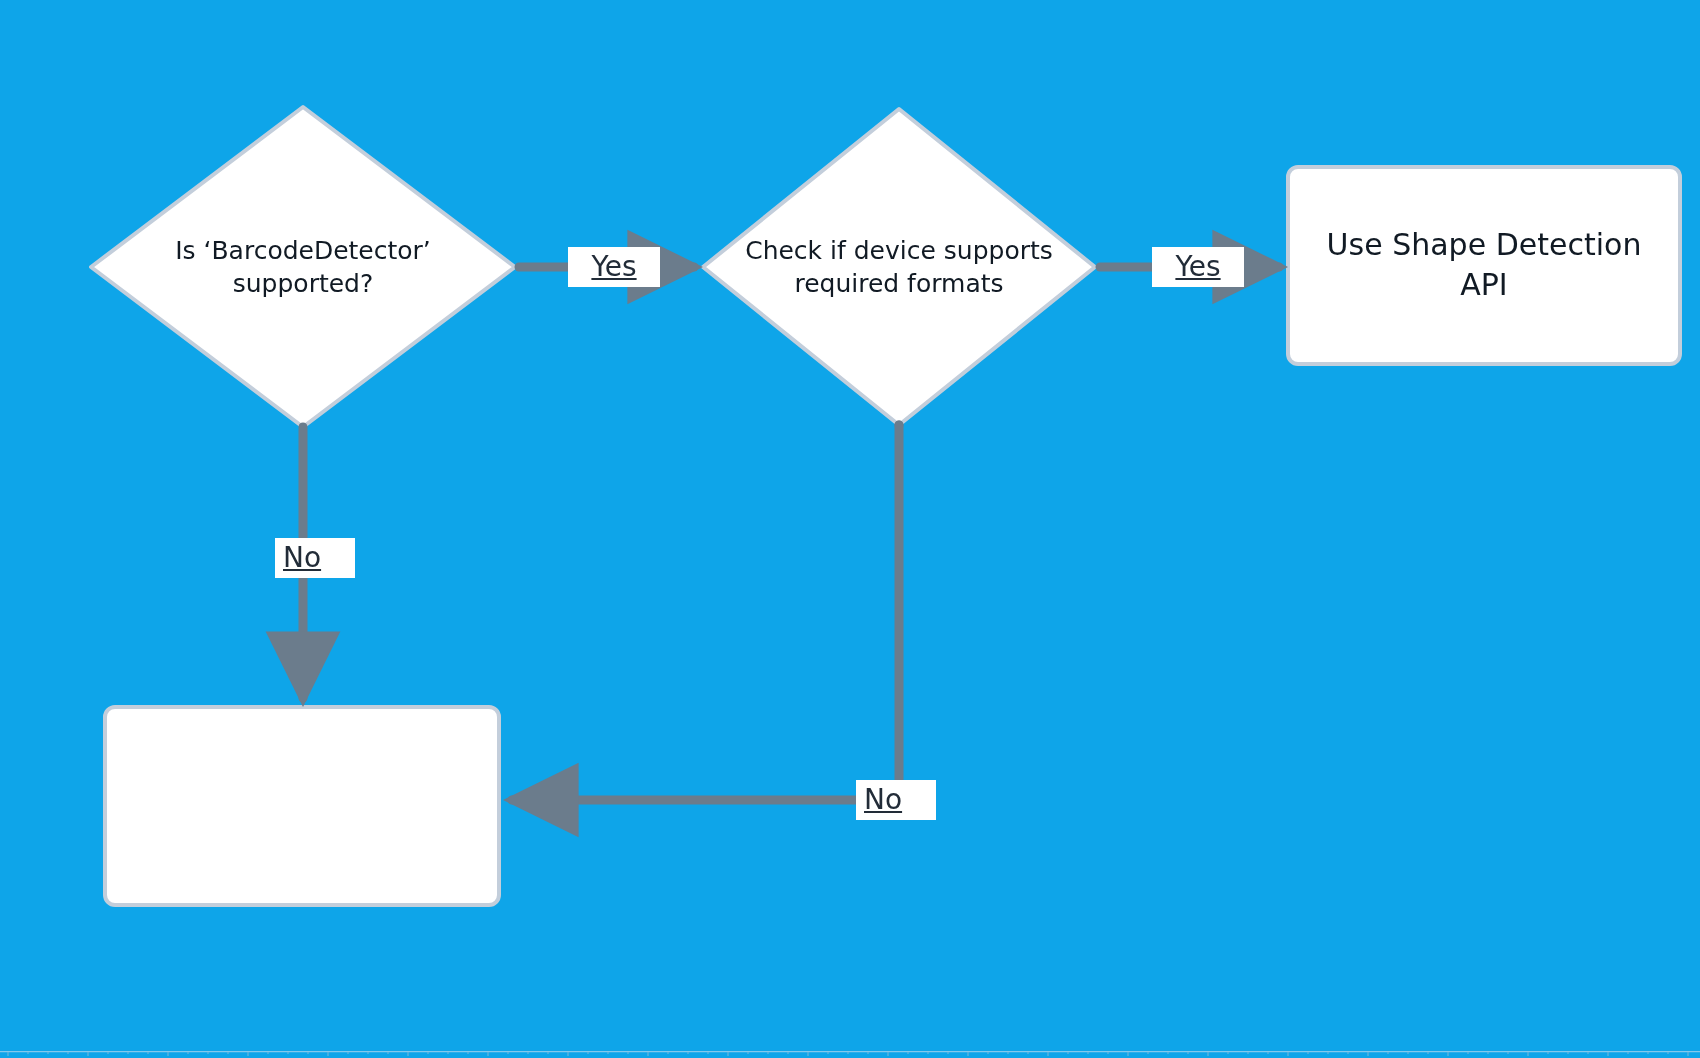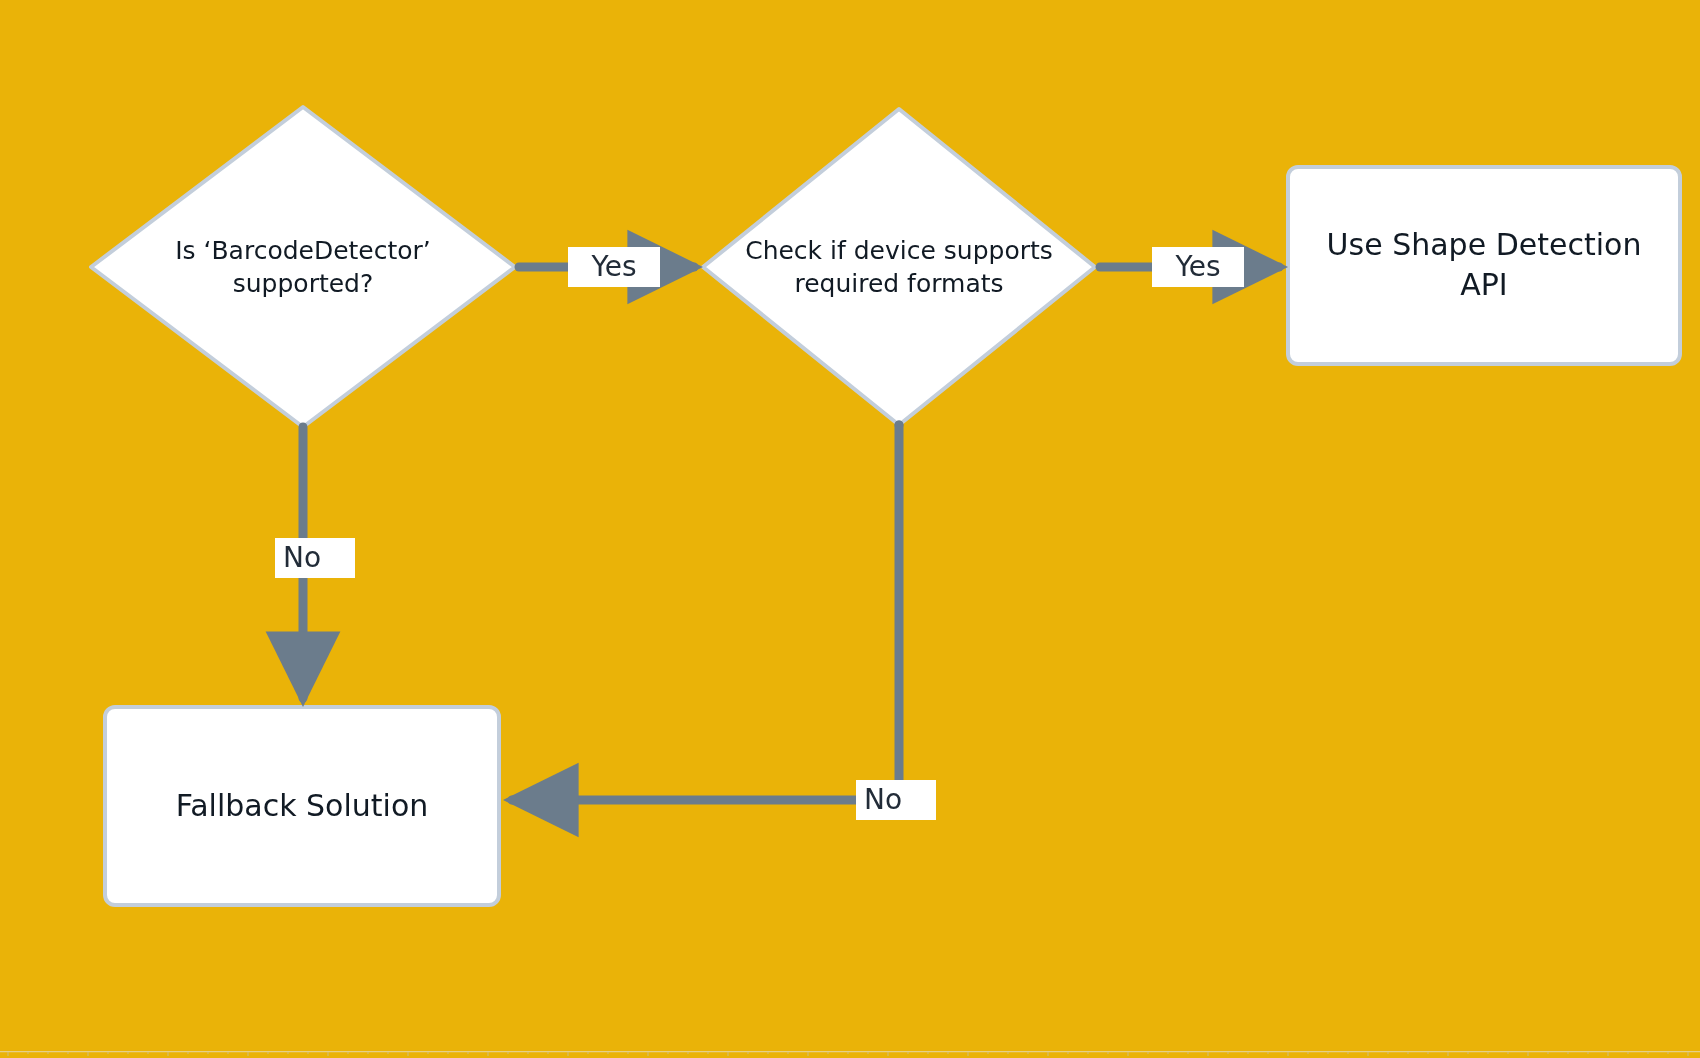--- a/index.html
+++ b/index.html
@@ -7,21 +7,21 @@
     padding: 0;
     background: #ffffff;
   }
   body {
     font-family: "DejaVu Sans", sans-serif;
   }
   #canvas {
     position: relative;
     width: 1700px;
     height: 1058px;
-    background: #eab308;
+    background: #0ea5e9;
     overflow: hidden;
   }
   #flow-svg {
     position: absolute;
     left: 0;
     top: 0;
     width: 1700px;
     height: 1058px;
   }
   .node-label {
@@ -38,20 +38,21 @@
   .edge-label {
     position: absolute;
     display: flex;
     align-items: center;
     justify-content: center;
     color: #222c38;
     background: #ffffff;
     padding: 0 6px;
     line-height: 1;
     white-space: nowrap;
+    text-decoration: underline;
   }
   .bottom-ruler {
     position: absolute;
     left: 0;
     bottom: 0;
     width: 1700px;
     height: 7px;
     opacity: 0.55;
   }
 </style>
@@ -104,21 +105,20 @@
 
   <div class="node-label" style="left:123px; top:207px; width:360px; height:120px; font-size:25px;">Is ‘BarcodeDetector’
 supported?</div>
 
   <div class="node-label" style="left:729px; top:207px; width:340px; height:120px; font-size:25px;text-align:center;">Check if device supports
 required formats</div>
 
   <div class="node-label" style="left:1298px; top:215px; width:372px; height:100px; font-size:30px;">Use Shape Detection
 API</div>
 
-  <div class="node-label" style="left:115px; top:756px; width:374px; height:100px; font-size:30px;">Fallback Solution</div>
 
   <div class="edge-label" style="left:568px; top:247px; width:80px; height:40px; font-size:28px;">Yes</div>
 
   <div class="edge-label" style="left:275px; top:538px; width:66px; height:40px; font-size:28px; justify-content:flex-start; padding-left:8px;">No</div>
 
   <div class="edge-label" style="left:1152px; top:247px; width:80px; height:40px; font-size:28px;">Yes</div>
 
   <div class="edge-label" style="left:856px; top:780px; width:66px; height:40px; font-size:28px; justify-content:flex-start; padding-left:8px;">No</div>
 
   <svg class="bottom-ruler" viewBox="0 0 1700 7" preserveAspectRatio="none">

